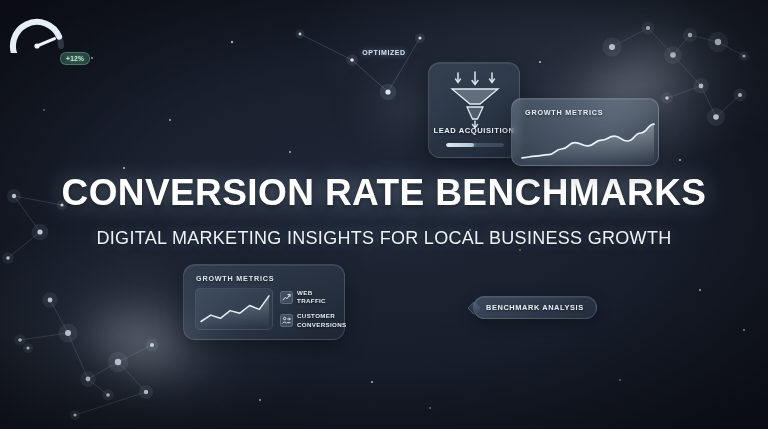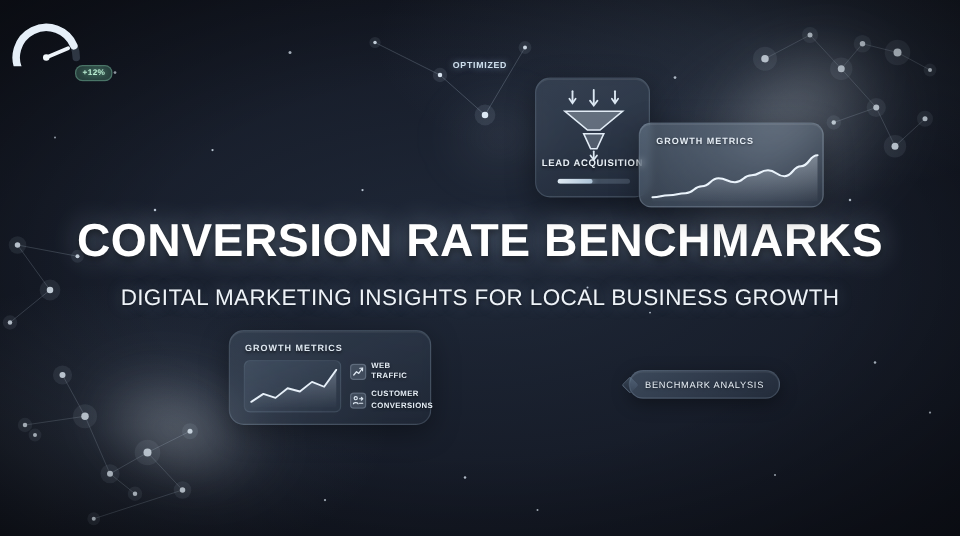--- a/index.html
+++ b/index.html
@@ -191,24 +191,24 @@
     text-align:center;
     font-size:7px; font-weight:bold; letter-spacing:0.6px;
     color:#cfe0ee;
     text-shadow:0 0 6px rgba(175,205,235,0.6);
     white-space:nowrap;
   }
   .gauge-svg { position:absolute; left:8px; top:9px; }
 
   
   #bench-pill {
-    position:absolute; left:503px; top:296px;
+    position:absolute; left:473px; top:296px;
     padding:6px 12px;
     border-radius:12px;
-    font-size:7.4px; font-weight:normal; letter-spacing:0.6px;
+    font-size:7.4px; font-weight:bold; letter-spacing:0.6px;
     color:#e9f0f7;
     background:linear-gradient(145deg, rgba(112,134,158,0.40), rgba(60,74,94,0.34));
     border:1px solid rgba(188,210,232,0.18);
     box-shadow:0 4px 14px rgba(0,0,0,0.35), inset 0 1px 0 rgba(255,255,255,0.07);
     text-shadow:0 1px 2px rgba(0,0,0,0.5);
     white-space:nowrap;
   }
   #bench-pill::before {
     content:"";
     position:absolute; left:-5px; top:50%;

